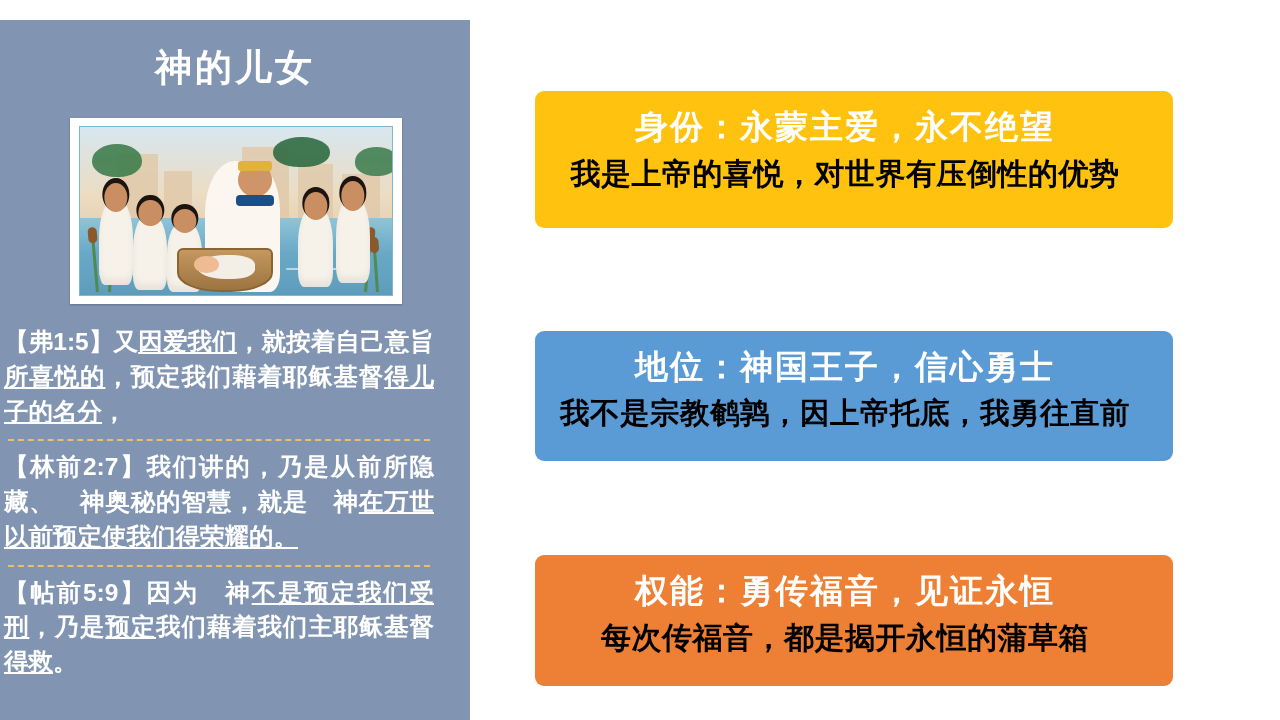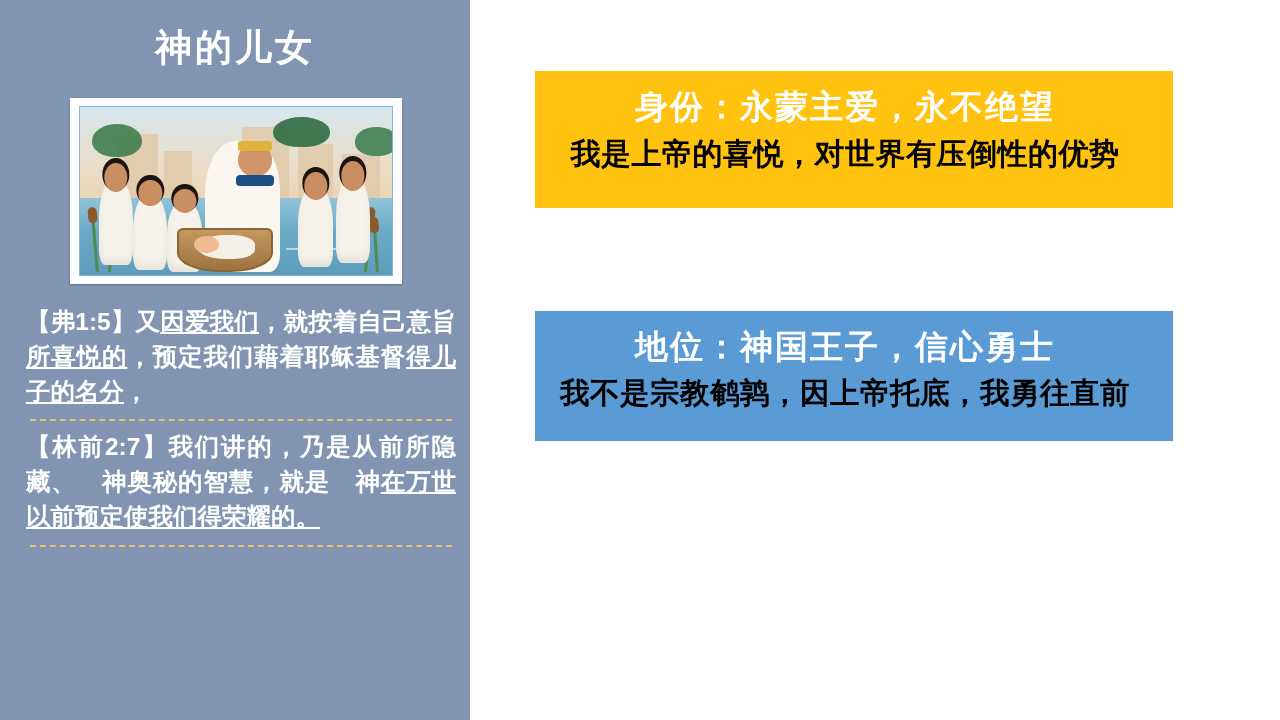--- a/index.html
+++ b/index.html
@@ -12,20 +12,21 @@
     height: 720px;
     overflow: hidden;
     font-family: "Liberation Sans", "DejaVu Sans", sans-serif;
   }
 
   .slide {
     position: relative;
     width: 1280px;
     height: 596px;
     background: #ffffff;
+    margin-top: 20px;
   }
 
   
   .sidebar {
     position: absolute;
     left: 0;
     top: 0;
     width: 470px;
     height: 720px;
     background: #8195B2;
@@ -200,21 +201,21 @@
   .ph-baby::before{
     content:""; position:absolute; left:-6%; top:4%;
     width: 44%; height: 72%;
     border-radius: 50%;
     background:#eebb92;
   }
 
   
   .verses {
     position: absolute;
-    left: 26px;
+    left: 4px;
     top: 305px;
     width: 430px;
   }
   .verse {
     color: #ffffff;
     font-size: 24.5px;
     font-weight: bold;
     line-height: 1.42;
     text-align: justify;
     text-align-last: left;
@@ -231,20 +232,21 @@
   }
 
   
   .panel {
     position: absolute;
     left: 535px;
     width: 638px;
     box-sizing: border-box;
     padding: 10px 28px 12px 10px;
     text-align: center;
+    border-radius: 9px;
   }
   .panel-yellow { top: 71px;  height: 137px; background: #FFC20E; }
   .panel-blue   { top: 311px; height: 130px; background: #5B9BD5; }
   .panel-orange { top: 535px; height: 131px; background: #ED8034; }
 
   .panel-title {
     color: #ffffff;
     font-size: 33px;
     font-weight: bold;
     letter-spacing: 2px;
@@ -303,28 +305,33 @@
           <div class="ph-baby"></div>
         </div>
       </div>
     </div>
 
     <div class="verses">
         <div class="verse"><span>【弗1:5】</span><span>又</span><span class="u">因爱我们</span><span>，就按着自己意旨</span><span class="u">所喜悦的</span><span>，预定我们藉着耶稣基督</span><span class="u">得儿子的名分</span><span>，</span></div>
         <div class="divider"></div>
         <div class="verse"><span>【林前2:7】</span><span>我们讲的，乃是从前所隐藏、　神奥秘的智慧，就是　神</span><span class="u">在万世以前预定使我们得荣耀的。</span></div>
         <div class="divider"></div>
+        <div class="verse"><span>【帖前5:9】</span><span>因为　神</span><span class="u">不是预定我们受刑</span><span>，乃是</span><span class="u">预定</span><span>我们藉着我们主耶稣基督</span><span class="u">得救</span><span>。</span></div>
       </div>
 
   </div>
 
   <div class="panel panel-yellow">
     <div class="panel-title">身份：永蒙主爱，永不绝望</div>
     <div class="panel-sub">我是上帝的喜悦，对世界有压倒性的优势</div>
   </div>
 
   <div class="panel panel-blue">
     <div class="panel-title">地位：神国王子，信心勇士</div>
     <div class="panel-sub">我不是宗教鹌鹑，因上帝托底，我勇往直前</div>
   </div>
 
+  <div class="panel panel-orange">
+    <div class="panel-title">权能：勇传福音，见证永恒</div>
+    <div class="panel-sub">每次传福音，都是揭开永恒的蒲草箱</div>
+  </div>
 
 </div>
 
 </body></html>

